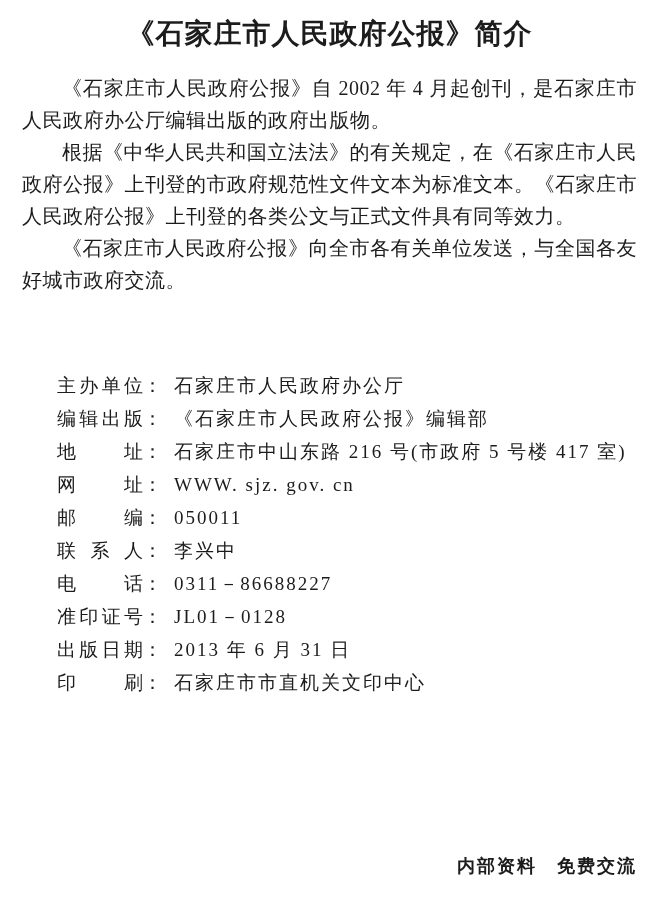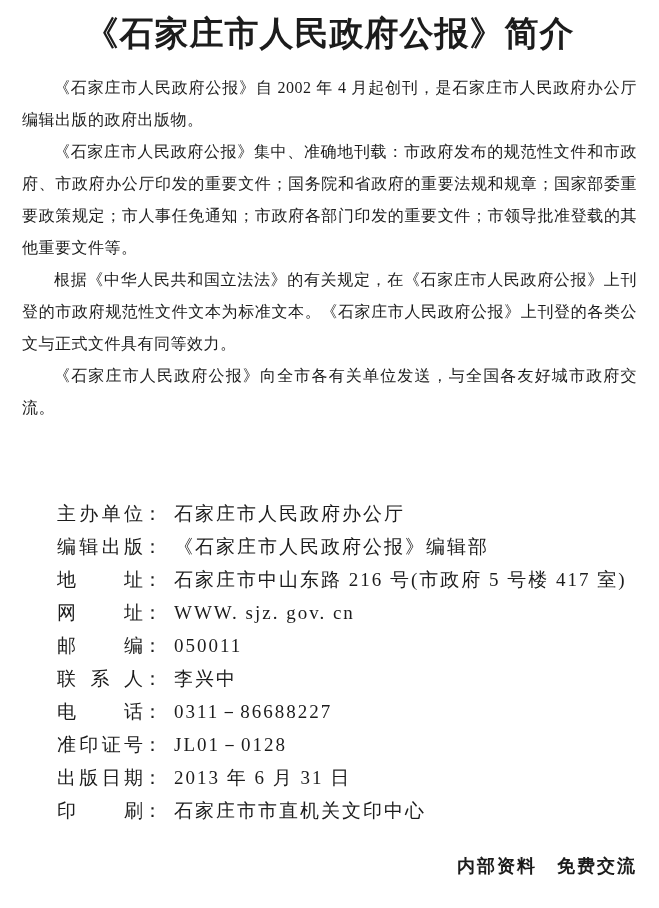--- a/index.html
+++ b/index.html
@@ -14,31 +14,31 @@
     margin: 0 auto;
     background: #ffffff;
     color: #1c1c1c;
     font-family: "Liberation Serif", "DejaVu Serif", serif;
     box-sizing: border-box;
     overflow: hidden;
   }
   .doc-title {
     margin: 14px 20px 4px 20px;
     text-align: center;
-    font-size: 34px;
+    font-size: 28px;
     font-weight: bold;
     letter-spacing: 1px;
     line-height: 40px;
   }
   .body-text {
     margin: 18px 22px 0 22px;
   }
   .body-text p {
     margin: 0;
-    font-size: 16px;
+    font-size: 20px;
     line-height: 32px;
     letter-spacing: 0.5px;
     text-align: justify;
     text-indent: 2em;
   }
   .info-list {
     margin: 73px 22px 0 57px;
   }
   .info-row {
     font-size: 19px;
@@ -76,21 +76,20 @@
 </style>
 </head>
 <body>
 
 <div class="page">
 
   <h1 class="doc-title">《石家庄市人民政府公报》简介</h1>
 
   <div class="body-text">
     <p>《石家庄市人民政府公报》自 2002 年 4 月起创刊，是石家庄市人民政府办公厅编辑出版的政府出版物。</p>
-    <p>《石家庄市人民政府公报》集中、准确地刊载：市政府发布的规范性文件和市政府、市政府办公厅印发的重要文件；国务院和省政府的重要法规和规章；国家部委重要政策规定；市人事任免通知；市政府各部门印发的重要文件；市领导批准登载的其他重要文件等。</p>
     <p>根据《中华人民共和国立法法》的有关规定，在《石家庄市人民政府公报》上刊登的市政府规范性文件文本为标准文本。《石家庄市人民政府公报》上刊登的各类公文与正式文件具有同等效力。</p>
     <p>《石家庄市人民政府公报》向全市各有关单位发送，与全国各友好城市政府交流。</p>
   </div>
 
   <div class="info-list">
     <div class="info-row">
       <span class="info-label">
           <span>主</span>
           <span>办</span>
           <span>单</span>

